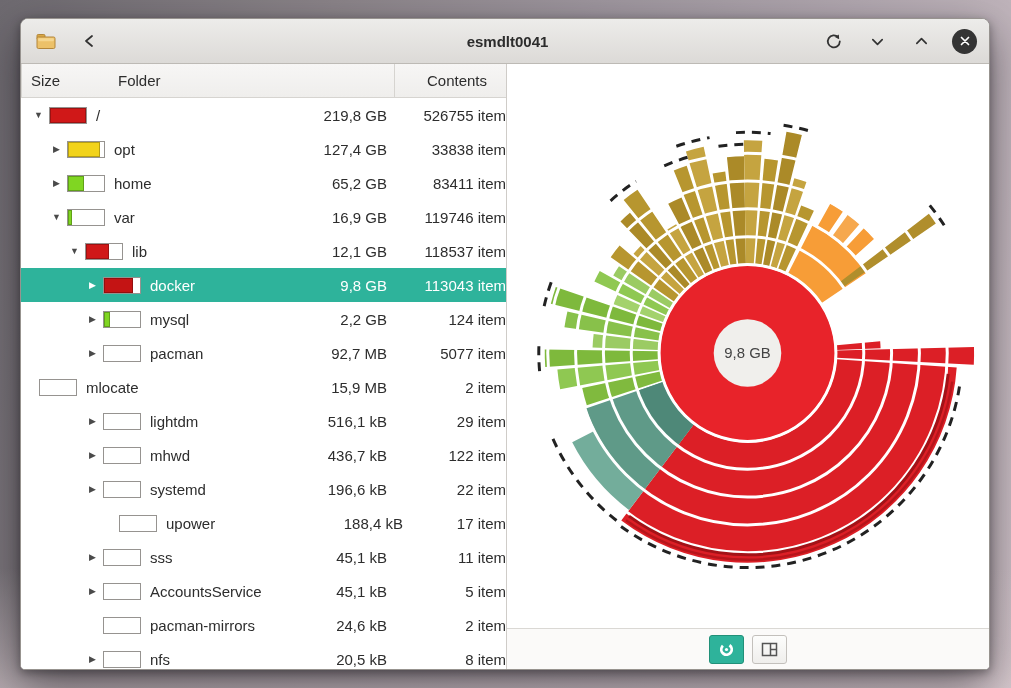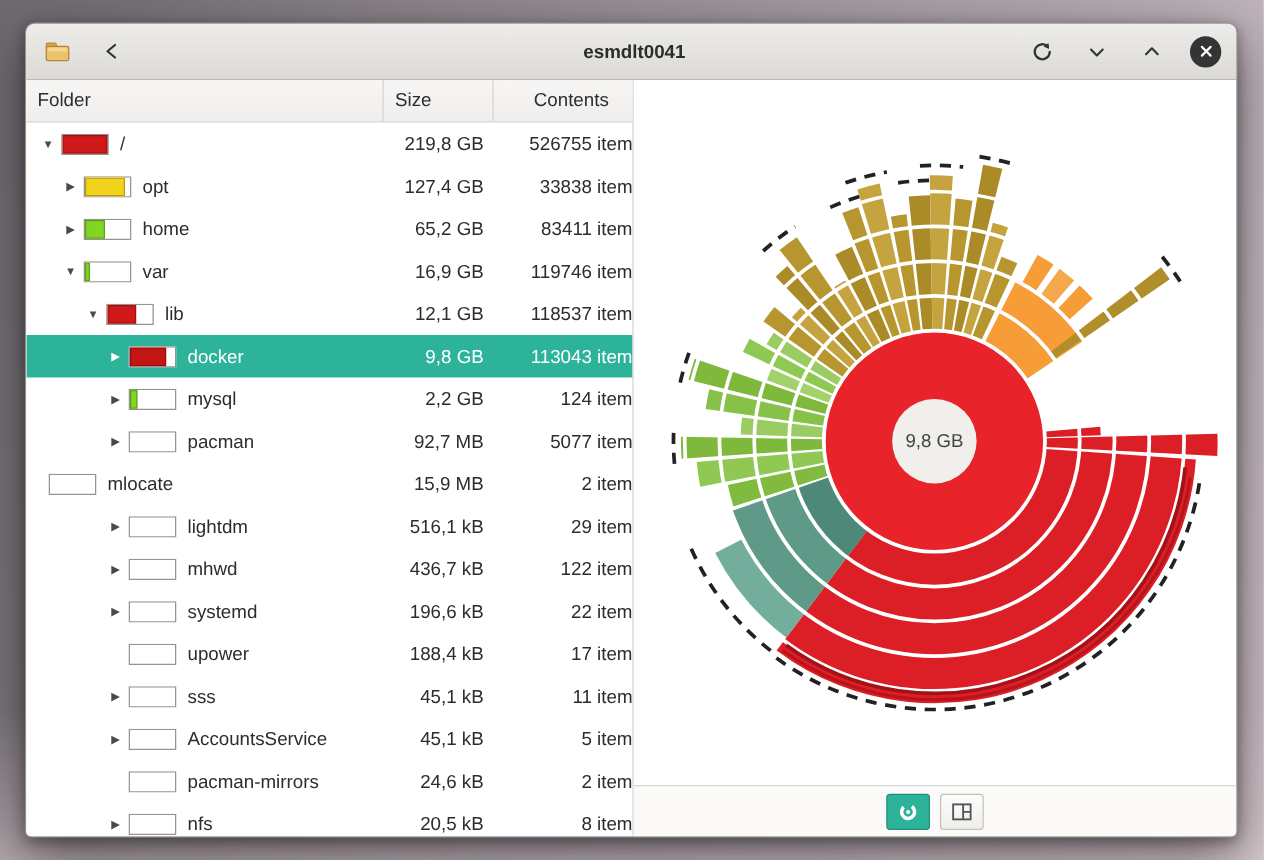--- a/index.html
+++ b/index.html
@@ -96,22 +96,22 @@
           <path d="M1.5 1.5 L8.5 8.5 M8.5 1.5 L1.5 8.5" stroke="#fff" stroke-width="1.7" stroke-linecap="round"></path>
         </svg>
       </span>
     </div>
   </div>
 
   <div class="content">
 
     <div class="tree-pane">
       <div class="tree-header">
+        <div class="th th-size">Size</div>
         <div class="th th-folder">Folder</div>
-        <div class="th th-size">Size</div>
         <div class="th th-contents">Contents</div>
       </div>
       <div class="rows" id="tree-rows">
           <div class="row">
             <div class="cell-folder" style="padding-left: 10px;">
               <span class="expander">▼</span>
               <span class="swatch">
                 <span class="swatch-fill" style="display: block; width: 100%; background: rgb(208, 24, 24); box-shadow: rgba(0, 0, 0, 0.25) 0px 0px 0px 1px inset;"></span>
               </span>
               <span>/</span>
@@ -234,21 +234,21 @@
               <span class="expander">▶</span>
               <span class="swatch">
                 <span class="swatch-fill" style="display: block; width: 0%; background: rgb(255, 255, 255);"></span>
               </span>
               <span>systemd</span>
             </div>
             <div class="cell-size">196,6 kB</div>
             <div class="cell-contents">22 item</div>
           </div>
           <div class="row">
-            <div class="cell-folder" style="padding-left: 64px;">
+            <div class="cell-folder" style="padding-left: 64px; margin-left: 16px;">
               <span class="expander"></span>
               <span class="swatch">
                 <span class="swatch-fill" style="display: block; width: 0%; background: rgb(255, 255, 255);"></span>
               </span>
               <span>upower</span>
             </div>
             <div class="cell-size">188,4 kB</div>
             <div class="cell-contents">17 item</div>
           </div>
           <div class="row">

